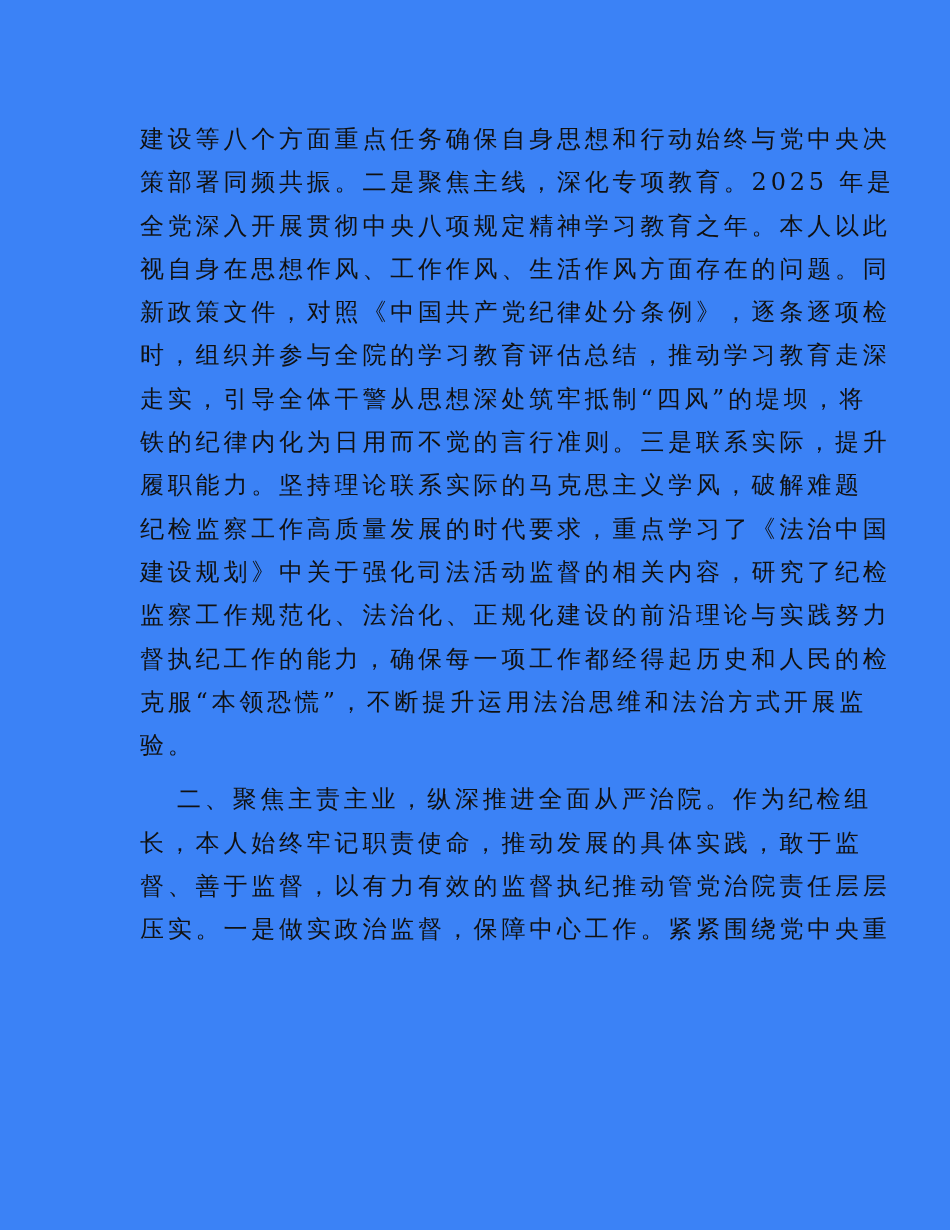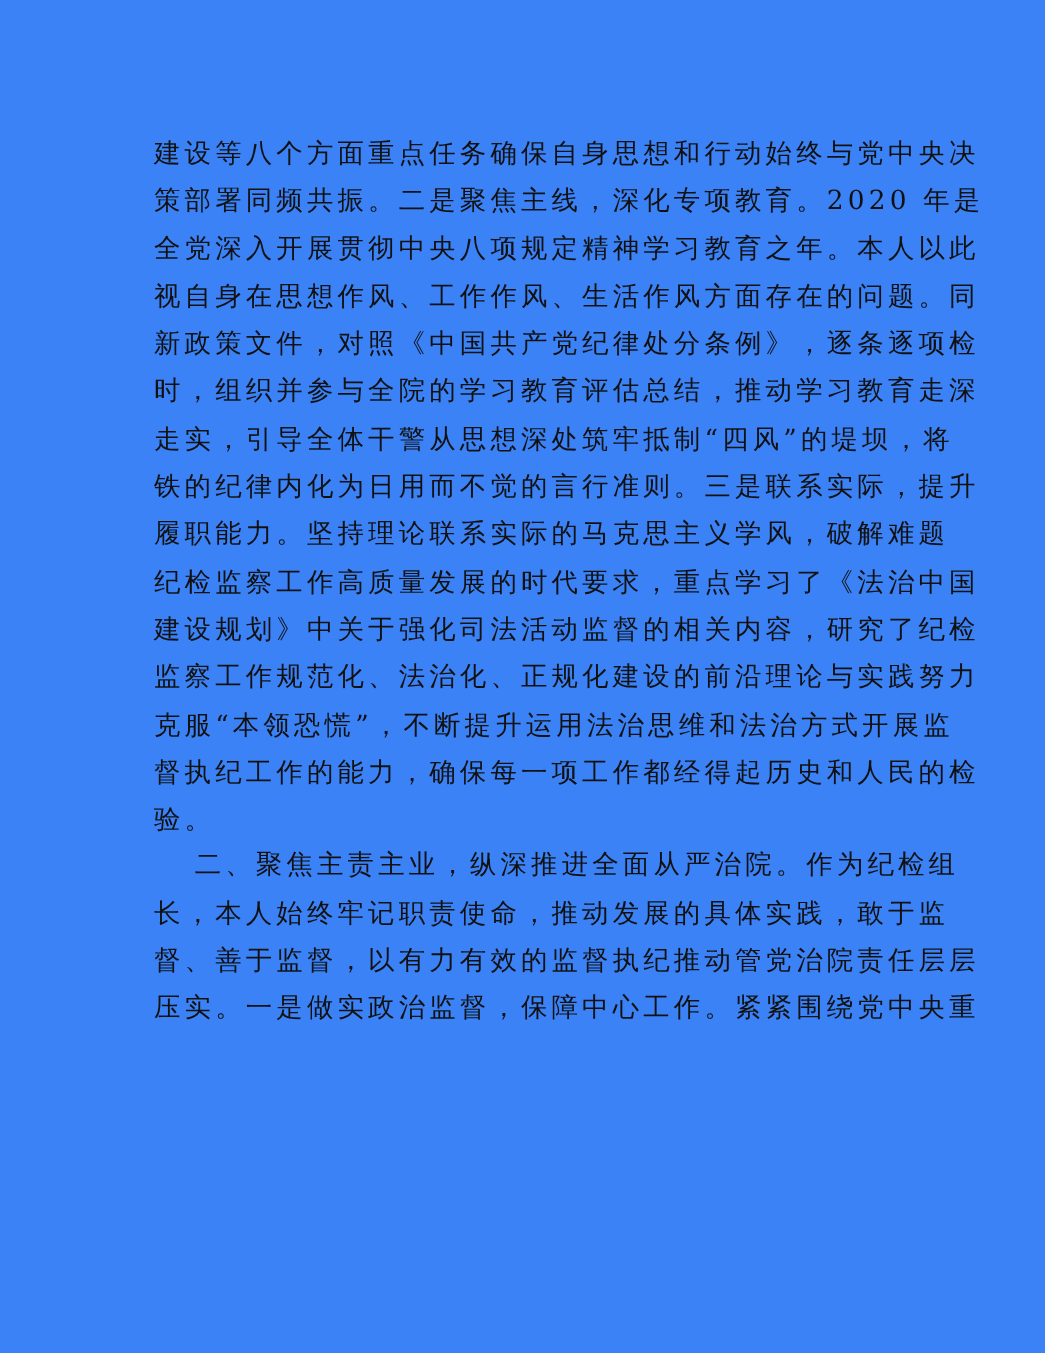--- a/index.html
+++ b/index.html
@@ -34,53 +34,53 @@
       text-align: justify;
       text-justify: inter-character;
     }
     .para {
       margin: 0;
       padding: 0;
       word-break: break-all;
     }
     .para.indent {
       text-indent: 37px;
-      font-family: Liberation Mono, monospace;
+      margin-top: 11px;
     }
     .line {
       display: block;
       white-space: nowrap;
       text-align-last: justify;
       text-align: justify;
     }
     .line.last {
       text-align-last: left;
     }
   </style>
 </head>
 <body>
 
 <div class="page">
   <div class="text-body">
 
     <div class="para">
       <span class="line">建设等八个方面重点任务确保自身思想和行动始终与党中央决</span>
-      <span class="line">策部署同频共振。二是聚焦主线，深化专项教育。2020 年是</span>
+      <span class="line">策部署同频共振。二是聚焦主线，深化专项教育。2025 年是</span>
       <span class="line">全党深入开展贯彻中央八项规定精神学习教育之年。本人以此</span>
       <span class="line">视自身在思想作风、工作作风、生活作风方面存在的问题。同</span>
       <span class="line">新政策文件，对照《中国共产党纪律处分条例》，逐条逐项检</span>
       <span class="line">时，组织并参与全院的学习教育评估总结，推动学习教育走深</span>
       <span class="line">走实，引导全体干警从思想深处筑牢抵制“四风”的堤坝，将</span>
       <span class="line">铁的纪律内化为日用而不觉的言行准则。三是联系实际，提升</span>
       <span class="line">履职能力。坚持理论联系实际的马克思主义学风，破解难题</span>
       <span class="line">纪检监察工作高质量发展的时代要求，重点学习了《法治中国</span>
       <span class="line">建设规划》中关于强化司法活动监督的相关内容，研究了纪检</span>
       <span class="line">监察工作规范化、法治化、正规化建设的前沿理论与实践努力</span>
+      <span class="line">督执纪工作的能力，确保每一项工作都经得起历史和人民的检</span>
       <span class="line">克服“本领恐慌”，不断提升运用法治思维和法治方式开展监</span>
-      <span class="line">督执纪工作的能力，确保每一项工作都经得起历史和人民的检</span>
       <span class="line last">验。</span>
     </div>
 
     <div class="para indent">
       <span class="line">二、聚焦主责主业，纵深推进全面从严治院。作为纪检组</span>
       <span class="line" style="text-indent:0">长，本人始终牢记职责使命，推动发展的具体实践，敢于监</span>
       <span class="line" style="text-indent:0">督、善于监督，以有力有效的监督执纪推动管党治院责任层层</span>
       <span class="line" style="text-indent:0">压实。一是做实政治监督，保障中心工作。紧紧围绕党中央重</span>
     </div>
 

